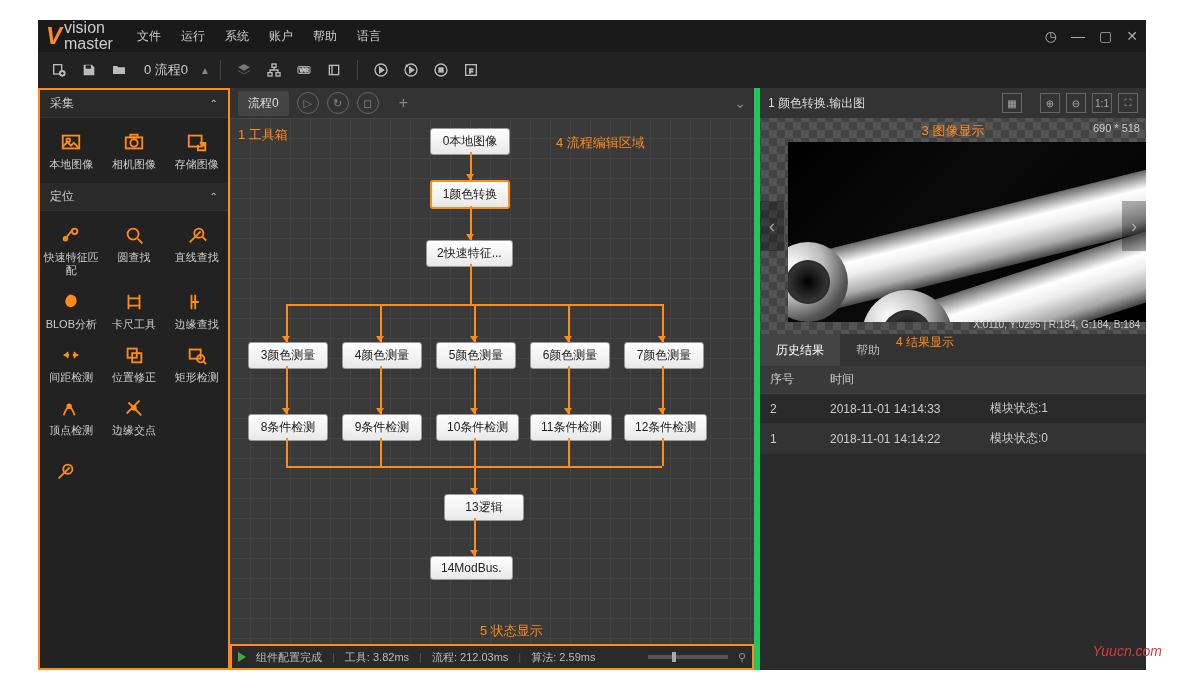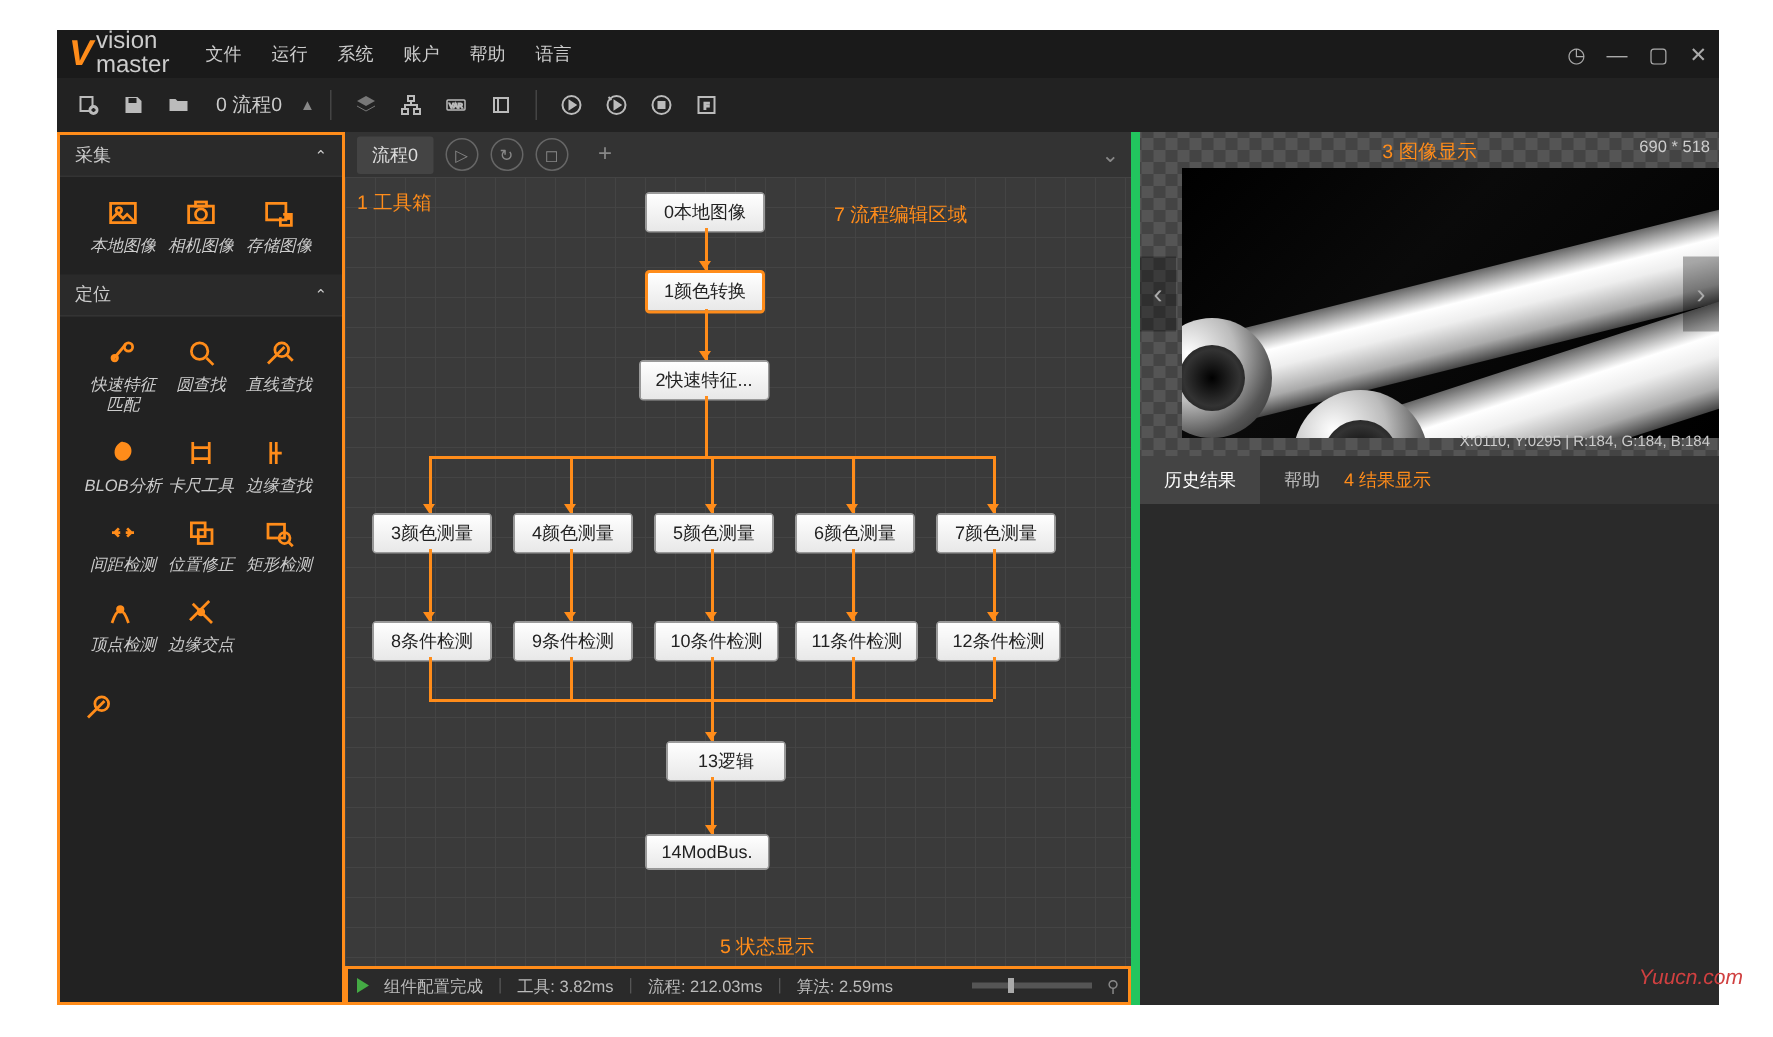--- a/index.html
+++ b/index.html
@@ -15,21 +15,21 @@
 .winbtns .wb { cursor: pointer; font-size: 14px; color: #aaa; }
 .toolbar { height: 36px; display: flex; align-items: center; padding: 0 8px; background: #222; gap: 4px; }
 .tbtn { width: 26px; height: 26px; display: flex; align-items: center; justify-content: center; cursor: pointer; color: #999; font-size: 14px; }
 .tbtn svg { width: 16px; height: 16px; }
 .flow-name { color: #ccc; padding: 0 8px; font-size: 13px; }
 .tsep { width: 1px; height: 20px; background: #444; margin: 0 6px; }
 .content { flex: 1; display: flex; overflow: hidden; }
 .sidebar { width: 192px; background: #222; border: 2px solid #ff8c1a; overflow-y: auto; }
 .panel-head { height: 28px; display: flex; align-items: center; justify-content: space-between; padding: 0 10px; background: #2a2a2a; border-bottom: 1px solid #333; cursor: pointer; }
 .panel-head .chev { font-size: 10px; }
-.tool-grid { display: grid; grid-template-columns: repeat(3, 1fr); padding: 8px 16px; gap: 4px 0; font-style: italic; }
+.tool-grid { display: grid; grid-template-columns: repeat(3, 1fr); padding: 8px 0; gap: 4px 0; }
 .tool-item { display: flex; flex-direction: column; align-items: center; gap: 4px; padding: 4px 0; cursor: pointer; }
 .tool-icon { width: 24px; height: 24px; display: flex; align-items: center; justify-content: center; }
 .tool-icon svg { width: 22px; height: 22px; }
 .tool-label { font-size: 11px; color: #ccc; text-align: center; line-height: 1.2; }
 .main { flex: 1; display: flex; flex-direction: column; background: #2e2e2e; position: relative; }
 .main-row { display: flex; flex: 1; overflow: hidden; }
 .canvas-pane { flex: 1; display: flex; flex-direction: column; border-right: 6px solid #22c55e; }
 .flow-tabs { height: 30px; display: flex; align-items: center; background: #333; padding: 0 8px; gap: 8px; }
 .flow-tab { padding: 4px 10px; background: #444; color: #ddd; border-radius: 2px; font-size: 12px; }
 .flow-tab-btn { width: 22px; height: 22px; border: 1px solid #666; border-radius: 50%; display: flex; align-items: center; justify-content: center; color: #888; font-size: 11px; cursor: pointer; }
@@ -58,21 +58,21 @@
 .img-coords { position: absolute; bottom: 4px; right: 6px; color: #ccc; font-size: 10px; }
 .pipes { position: absolute; left: 28px; top: 24px; right: 0; bottom: 12px; background: linear-gradient(135deg, #000 0%, #0a0a0a 40%, #000 100%); overflow: hidden; }
 .pipe { position: absolute; border-radius: 50% / 50%; }
 .pipe1 { left: -20px; top: 100px; width: 80px; height: 80px; background: radial-gradient(circle at 30% 30%, #fff, #bbb 40%, #555 70%, #222); border-radius: 50%; }
 .pipe1::after { content: ''; position: absolute; left: 18px; top: 18px; width: 44px; height: 44px; background: radial-gradient(circle, #000 0%, #333 60%, #111); border-radius: 50%; }
 .pipe2 { left: 74px; top: 148px; width: 90px; height: 90px; background: radial-gradient(circle at 30% 30%, #fff, #bbb 40%, #555 70%, #222); border-radius: 50%; }
 .pipe2::after { content: ''; position: absolute; left: 20px; top: 20px; width: 50px; height: 50px; background: radial-gradient(circle, #000 0%, #333 60%, #111); border-radius: 50%; }
 .pipe-body { position: absolute; background: linear-gradient(to bottom, #666, #fff 30%, #eee 50%, #aaa 80%, #444); transform-origin: left center; }
 .pb1 { left: 40px; top: 108px; width: 340px; height: 60px; transform: rotate(-14deg); }
 .pb2 { left: 120px; top: 168px; width: 300px; height: 68px; transform: rotate(-18deg); }
-.result-tabs { height: 32px; display: flex; align-items: center; background: #333; }
+.result-tabs { height: 32px; display: flex; background: #333; }
 .rtab { padding: 0 16px; height: 100%; display: flex; align-items: center; cursor: pointer; color: #bbb; }
 .rtab.active { background: #444; color: #fff; }
 .rannot { color: #ff8c1a; }
 .result-table { flex: 1; background: #2a2a2a; overflow: auto; }
 .rt-head { display: flex; height: 28px; background: #3a3a3a; align-items: center; border-bottom: 1px solid #444; }
 .rt-row { display: flex; height: 30px; align-items: center; border-bottom: 1px solid #333; }
 .rt-row:nth-child(odd) { background: #333; }
 .rc1 { width: 60px; padding: 0 10px; } .rc2 { width: 160px; padding: 0 10px; } .rc3 { flex: 1; padding: 0 10px; }
 .watermark { position: absolute; right: 20px; bottom: 32px; color: #d04040; font-size: 14px; font-style: italic; }
 </style>
@@ -340,21 +340,21 @@
           <div class="flow-tabs">
             <span class="flow-tab">流程0</span>
             <span class="flow-tab-btn">▷</span>
             <span class="flow-tab-btn">↻</span>
             <span class="flow-tab-btn">◻</span>
             <span style="color:#888;margin-left:12px;font-size:16px;cursor:pointer">+</span>
             <span class="flow-close">⌄</span>
           </div>
           <div class="canvas">
             <span class="annot" style="left:8px;top:8px">1 工具箱</span>
-            <span class="annot" style="left:326px;top:16px">7 流程编辑区域</span>
+            <span class="annot" style="left:326px;top:16px">4 流程编辑区域</span>
             <span class="annot" style="left:250px;bottom:4px">5 状态显示</span>
 
             <div class="node" style="left:200px;top:10px">0本地图像</div>
             <div class="node active" style="left:200px;top:62px">1颜色转换</div>
             <div class="node" style="left:196px;top:122px">2快速特征...</div>
 
             <div class="node" style="left:18px;top:224px">3颜色测量</div>
             <div class="node" style="left:112px;top:224px">4颜色测量</div>
             <div class="node" style="left:206px;top:224px">5颜色测量</div>
             <div class="node" style="left:300px;top:224px">6颜色测量</div>
@@ -417,37 +417,63 @@
             <span class="status-seg"><span>算法:</span> <span>2.59ms</span></span>
             <div style="flex:1"></div>
             <div style="width:80px;height:4px;background:#555;position:relative">
                 <div style="position:absolute;left:30%;top:-3px;width:4px;height:10px;background:#aaa"></div>
               </div>
             <span style="color:#888">⚲</span>
           </div>
         </div>
 
         <div class="right-pane">
+          <div class="img-head">
+            <span class="title">1 颜色转换.输出图</span>
+            <span class="ibtn">▦</span>
+            <span style="width:6px"></span>
+            <span class="ibtn">⊕</span>
+            <span class="ibtn">⊖</span>
+            <span class="ibtn">1:1</span>
+            <span class="ibtn">⛶</span>
+          </div>
           <div class="img-view">
             <span class="img-annot">3 图像显示</span>
             <span class="img-dim">690 * 518</span>
             <div class="pipes">
               <div class="pipe-body pb1"></div>
               <div class="pipe-body pb2"></div>
               <div class="pipe pipe1"></div>
               <div class="pipe pipe2"></div>
             </div>
             <div class="img-nav left">‹</div>
             <div class="img-nav right">›</div>
             <span class="img-coords">X:0110, Y:0295 | R:184, G:184, B:184</span>
           </div>
           <div class="result-tabs">
             <div class="rtab active">历史结果</div>
             <div class="rtab">帮助</div>
             <span class="rannot">4 结果显示</span>
           </div>
+          <div class="result-table">
+            <div class="rt-head">
+              <div class="rc1">序号</div>
+              <div class="rc2">时间</div>
+              <div class="rc3"></div>
+            </div>
+            <div class="rt-row">
+              <div class="rc1">2</div>
+              <div class="rc2">2018-11-01 14:14:33</div>
+              <div class="rc3">模块状态:1</div>
+            </div>
+            <div class="rt-row">
+              <div class="rc1">1</div>
+              <div class="rc2">2018-11-01 14:14:22</div>
+              <div class="rc3">模块状态:0</div>
+            </div>
+          </div>
         </div>
       </div>
     </div>
   </div>
 </div>
 
 <div class="watermark">Yuucn.com</div>
 
 </body></html>

